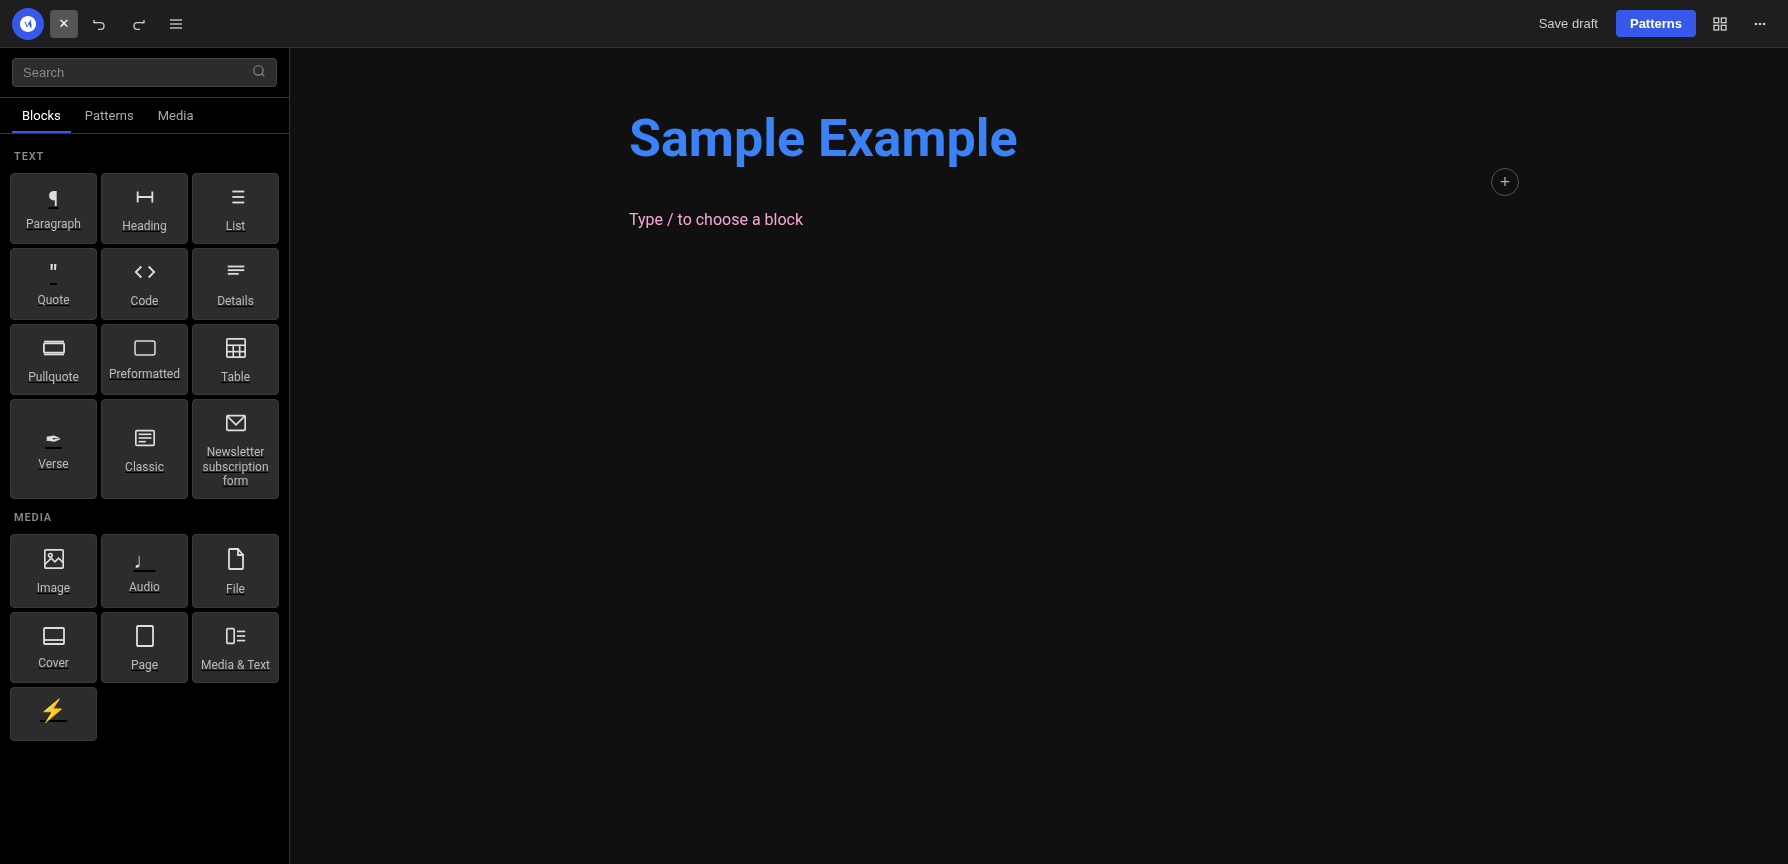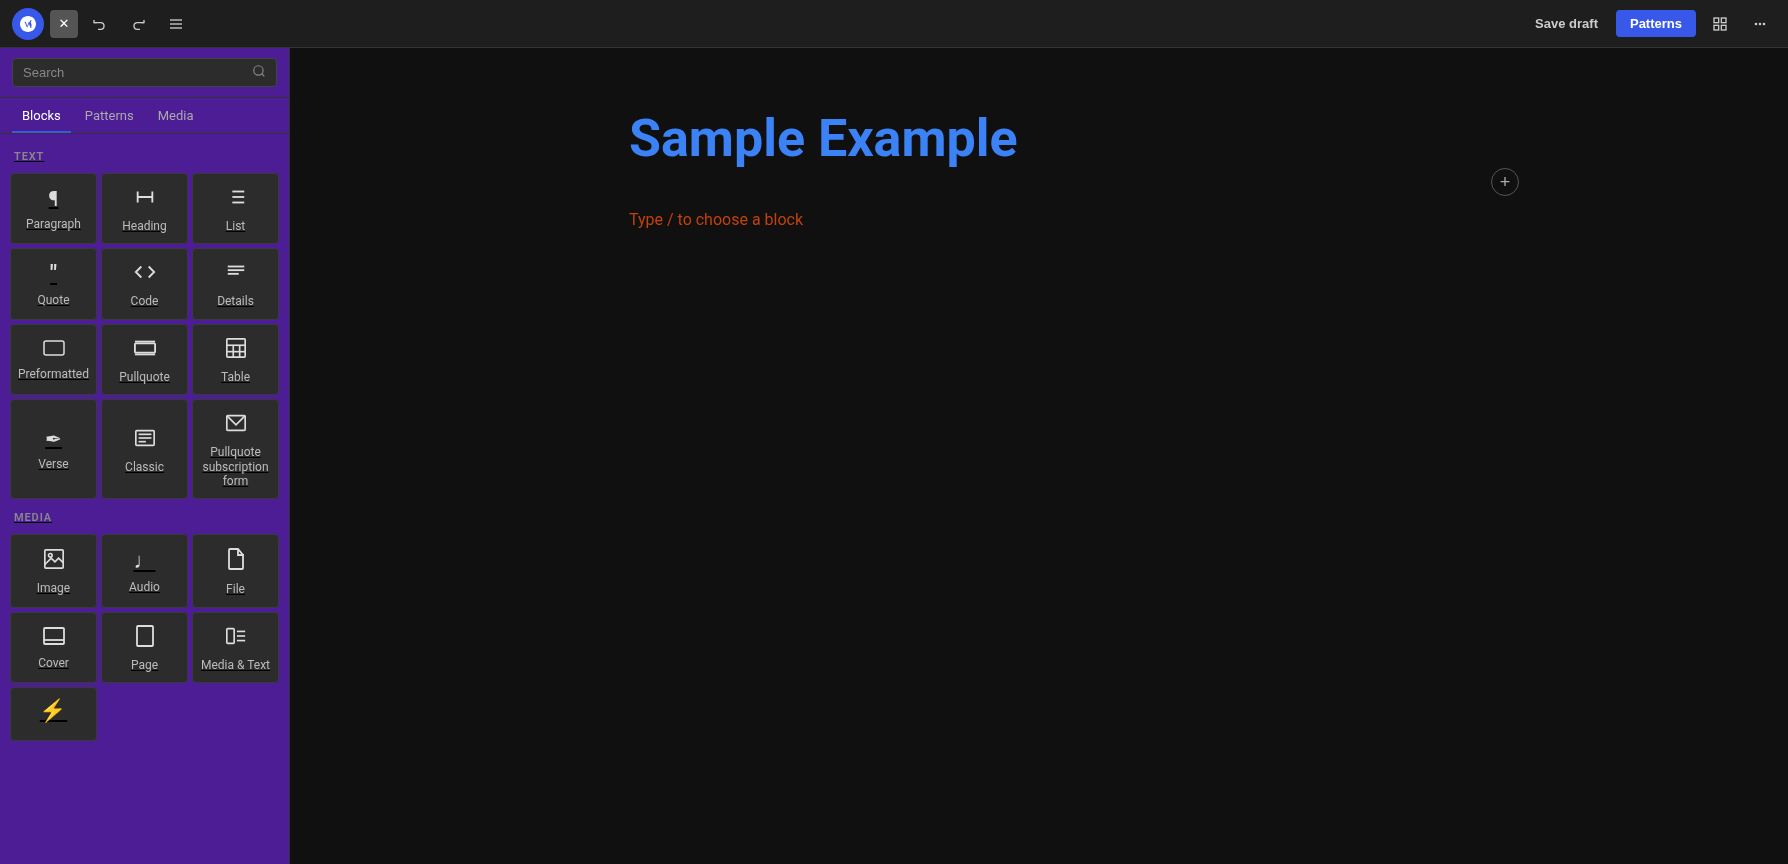--- a/index.html
+++ b/index.html
@@ -39,21 +39,21 @@
       background: #555; border: none; cursor: pointer;
       border-radius: 4px;
       color: #fff;
       font-size: 13px;
       display: flex; align-items: center; justify-content: center;
     }
     .topbar-spacer { flex: 1; }
     .topbar-right { display: flex; align-items: center; gap: 8px; }
     .save-draft-btn {
       background: none; border: none; cursor: pointer;
-      color: #ccc; font-size: 13px; padding: 6px 10px; border-radius: 4px; font-weight: bold;
+      color: #ccc; font-size: 13px; padding: 6px 10px; border-radius: 4px;
     }
     .publish-btn {
       background: #3858e9; border: none; cursor: pointer;
       color: white; font-size: 13px; font-weight: 600;
       padding: 6px 14px; border-radius: 4px;
     }
     .topbar-icon-btn-right {
       width: 32px; height: 32px;
       background: none; border: none; cursor: pointer;
       display: flex; align-items: center; justify-content: center;
@@ -63,21 +63,21 @@
     
     .main-layout {
       display: flex;
       flex: 1;
       overflow: hidden;
     }
 
     
     .sidebar {
       width: 290px;
-      background: #4c1d95;
+      background: #000000;
       border-right: 1px solid #333;
       display: flex;
       flex-direction: column;
       overflow: hidden;
       flex-shrink: 0;
     }
 
     
     .search-container {
       padding: 10px 12px;
@@ -188,21 +188,21 @@
       position: relative;
     }
     .post-title {
       font-size: 52px;
       font-weight: 700;
       color: #3b82f6;
       margin-bottom: 30px;
       line-height: 1.2;
     }
     .block-placeholder {
-      color: #c2410c;
+      color: #f9a8d4;
       font-size: 16px;
       padding: 10px 0;
     }
     .add-block-btn {
       position: absolute;
       right: -30px;
       top: 120px;
       width: 28px; height: 28px;
       background: none;
       border: 1px solid #555;
@@ -338,35 +338,35 @@
                 <line x1="3" y1="6" x2="21" y2="6"></line>
                 <line x1="3" y1="10" x2="21" y2="10"></line>
                 <line x1="3" y1="14" x2="15" y2="14"></line>
               </svg>
           </span>
           <span class="block-label">Details</span>
         </div>
 
         <div class="block-item">
           <span class="block-icon">
-            <svg width="22" height="16" viewBox="0 0 22 16" fill="none" stroke="#ddd" stroke-width="1.5">
-                <rect x="1" y="1" width="20" height="14" rx="2"></rect>
-              </svg>
-          </span>
-          <span class="block-label">Preformatted</span>
-        </div>
-        <div class="block-item">
-          <span class="block-icon">
             <svg width="22" height="22" viewBox="0 0 24 24" fill="none" stroke="#ddd" stroke-width="2">
                 <rect x="1" y="7" width="22" height="10" rx="1"></rect>
                 <line x1="1" y1="5" x2="23" y2="5"></line>
                 <line x1="1" y1="19" x2="23" y2="19"></line>
               </svg>
           </span>
           <span class="block-label">Pullquote</span>
+        </div>
+        <div class="block-item">
+          <span class="block-icon">
+            <svg width="22" height="16" viewBox="0 0 22 16" fill="none" stroke="#ddd" stroke-width="1.5">
+                <rect x="1" y="1" width="20" height="14" rx="2"></rect>
+              </svg>
+          </span>
+          <span class="block-label">Preformatted</span>
         </div>
         <div class="block-item">
           <span class="block-icon">
             <svg width="22" height="22" viewBox="0 0 24 24" fill="none" stroke="#ddd" stroke-width="1.8">
                 <rect x="2" y="2" width="20" height="20" rx="1"></rect>
                 <line x1="2" y1="9" x2="22" y2="9"></line>
                 <line x1="2" y1="16" x2="22" y2="16"></line>
                 <line x1="9" y1="9" x2="9" y2="22"></line>
                 <line x1="16" y1="9" x2="16" y2="22"></line>
               </svg>
@@ -389,21 +389,21 @@
           </span>
           <span class="block-label">Classic</span>
         </div>
         <div class="block-item">
           <span class="block-icon">
             <svg width="22" height="22" viewBox="0 0 24 24" fill="none" stroke="#ddd" stroke-width="1.8">
                 <rect x="2" y="4" width="20" height="16" rx="1"></rect>
                 <polyline points="2,4 12,14 22,4"></polyline>
               </svg>
           </span>
-          <span class="block-label" style="text-align:center; line-height:1.2;">Pullquote subscription form</span>
+          <span class="block-label" style="text-align:center; line-height:1.2;">Newsletter subscription form</span>
         </div>
 
       </div>
 
       <div class="section-label">MEDIA</div>
       <div class="block-grid">
 
         <div class="block-item">
           <span class="block-icon">
             <svg width="22" height="22" viewBox="0 0 24 24" fill="none" stroke="#ddd" stroke-width="1.8">

